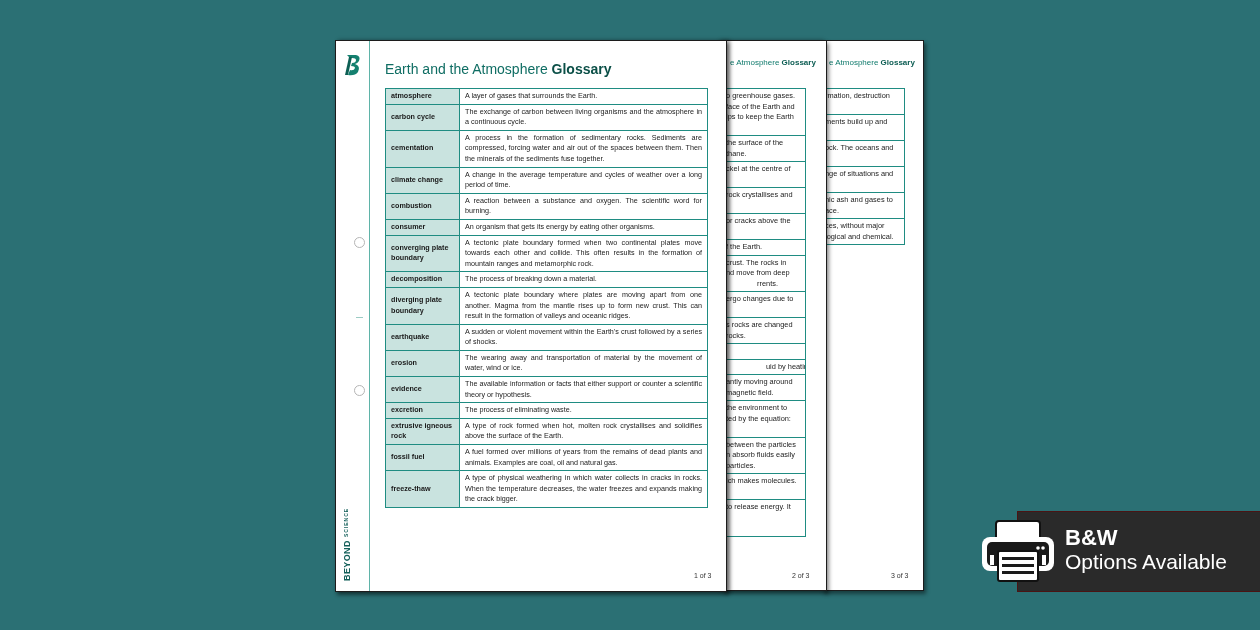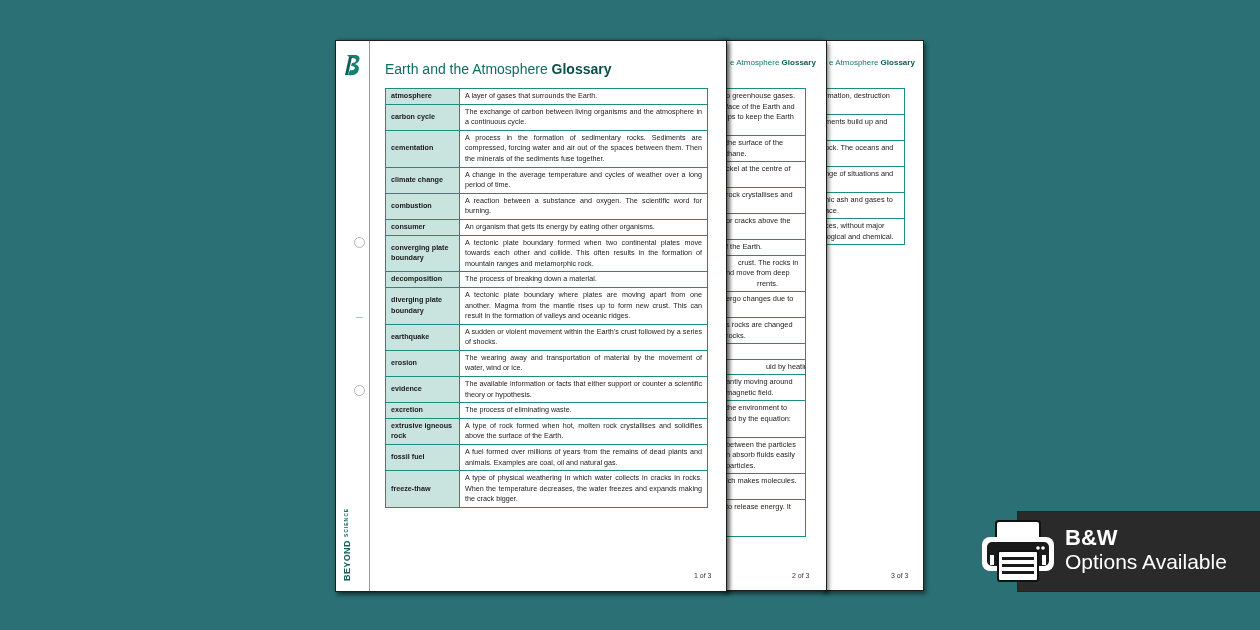--- a/index.html
+++ b/index.html
@@ -150,21 +150,21 @@
         <div style="min-height: 10.5px;"></div>
       </div>
       <div class="peek-row">
         <div style="min-height: 10.5px;">or cracks above the</div>
         <div style="min-height: 10.5px;"></div>
       </div>
       <div class="peek-row">
         <div style="min-height: 10.5px;">f the Earth.</div>
       </div>
       <div class="peek-row">
-        <div style="min-height: 10.5px; padding-left: 12px;">crust. The rocks in</div>
+        <div style="min-height: 10.5px;">crust. The rocks in</div>
         <div style="min-height: 10.5px;">nd move from deep</div>
         <div style="min-height: 10.5px; margin-left: 31px;">rrents.</div>
       </div>
       <div class="peek-row">
         <div style="min-height: 10.5px;">ergo changes due to</div>
         <div style="min-height: 10.5px;"></div>
       </div>
       <div class="peek-row">
         <div style="min-height: 10.5px;">s rocks are changed</div>
         <div style="min-height: 10.5px;">rocks.</div>

